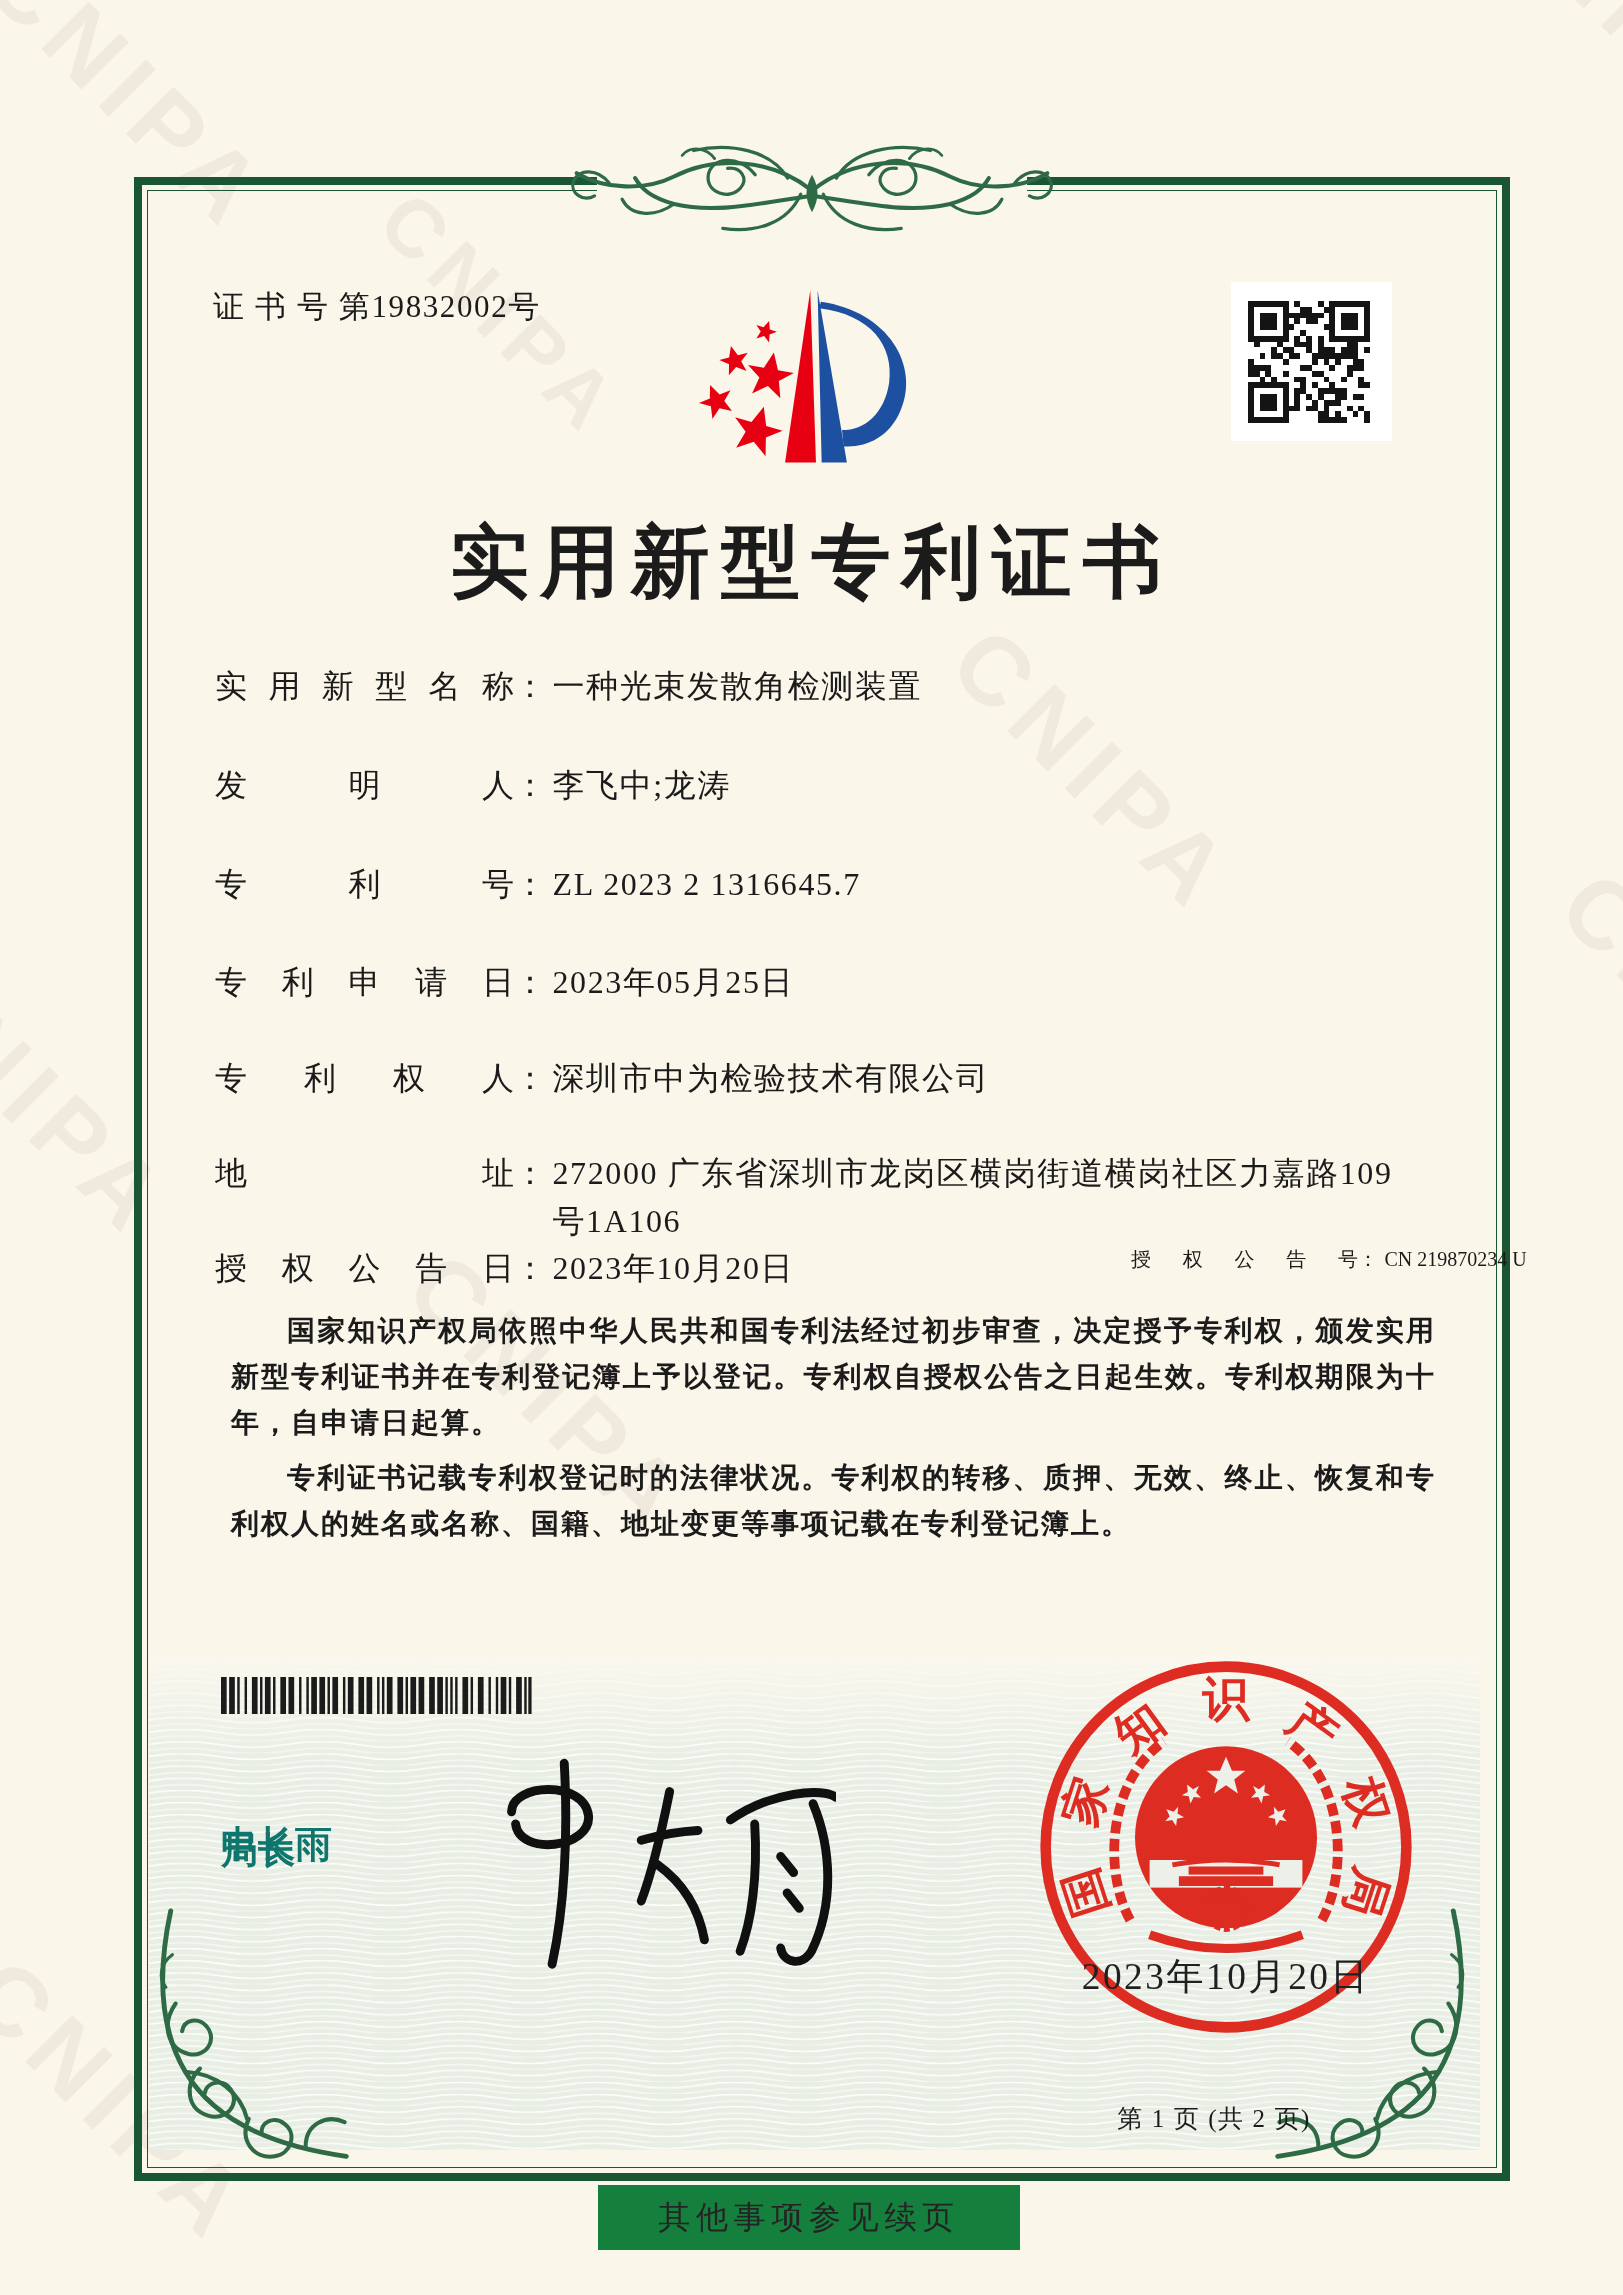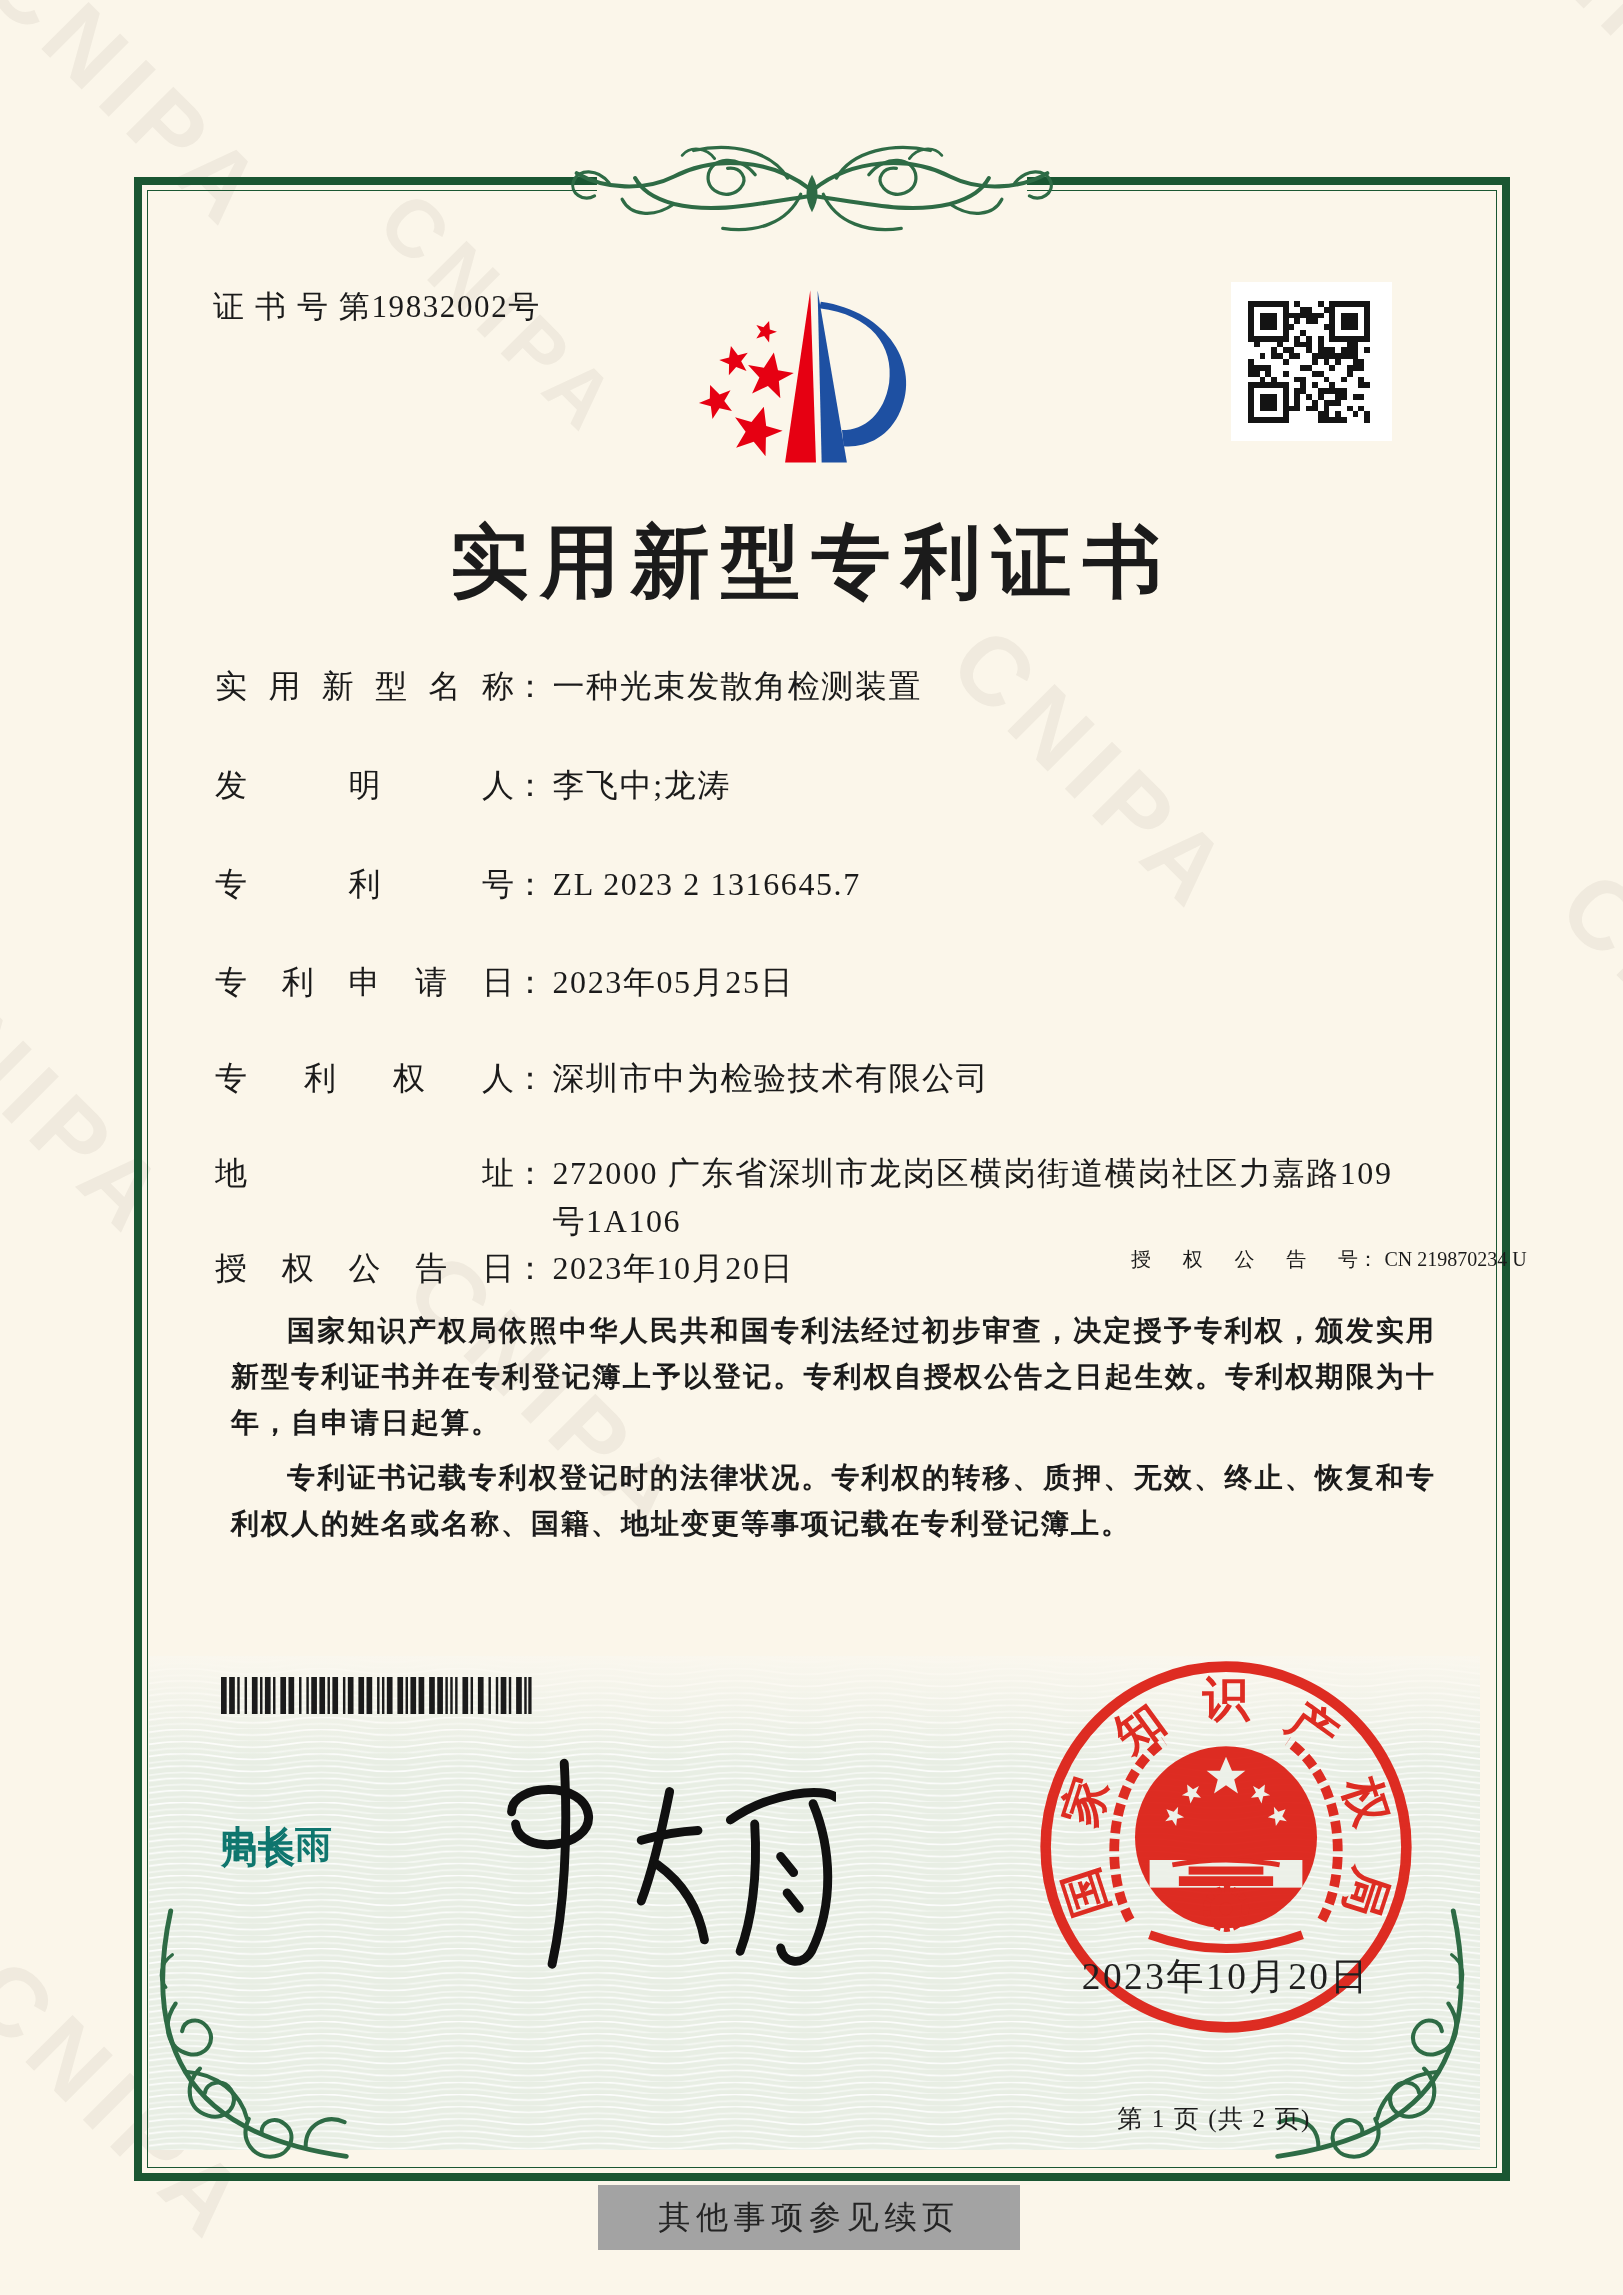--- a/index.html
+++ b/index.html
@@ -42,21 +42,21 @@
   
   .barcode{position:absolute;left:221px;top:1677px;width:313px;height:37px;z-index:3;}
   .signer{position:absolute;left:221px;font-family:"Liberation Sans","DejaVu Sans",sans-serif;
           font-weight:600;font-size:37px;z-index:3;color:#0f766e;}
   .signer-title{top:1826px;}
   .signer-name{top:1814px;margin-top:6px;}
   .signature{position:absolute;left:487px;top:1747px;width:349px;height:231px;z-index:4;}
   .seal{position:absolute;left:1031px;top:1652px;width:390px;height:390px;z-index:5;opacity:0.95;}
   .page-info{position:absolute;left:134px;top:2102px;width:1177px;text-align:right;
              font-size:25px;letter-spacing:1.6px;z-index:3;}
-  .strip{position:absolute;left:598px;top:2185px;width:422px;height:65px;background:#a3a3a3;
+  .strip{position:absolute;left:598px;top:2185px;width:422px;height:65px;background:#15803d;
          z-index:2;display:flex;align-items:center;justify-content:center;}
   .strip-text{font-size:32px;letter-spacing:5.7px;color:#242424;}
 </style>
 </head>
 <body>
 
 <div class="page">
 
   <div class="wm" style="left:-49px;top:32px;">CNIPA</div>
   <div class="wm" style="left:1453px;top:-49px;">CNIPA</div>

